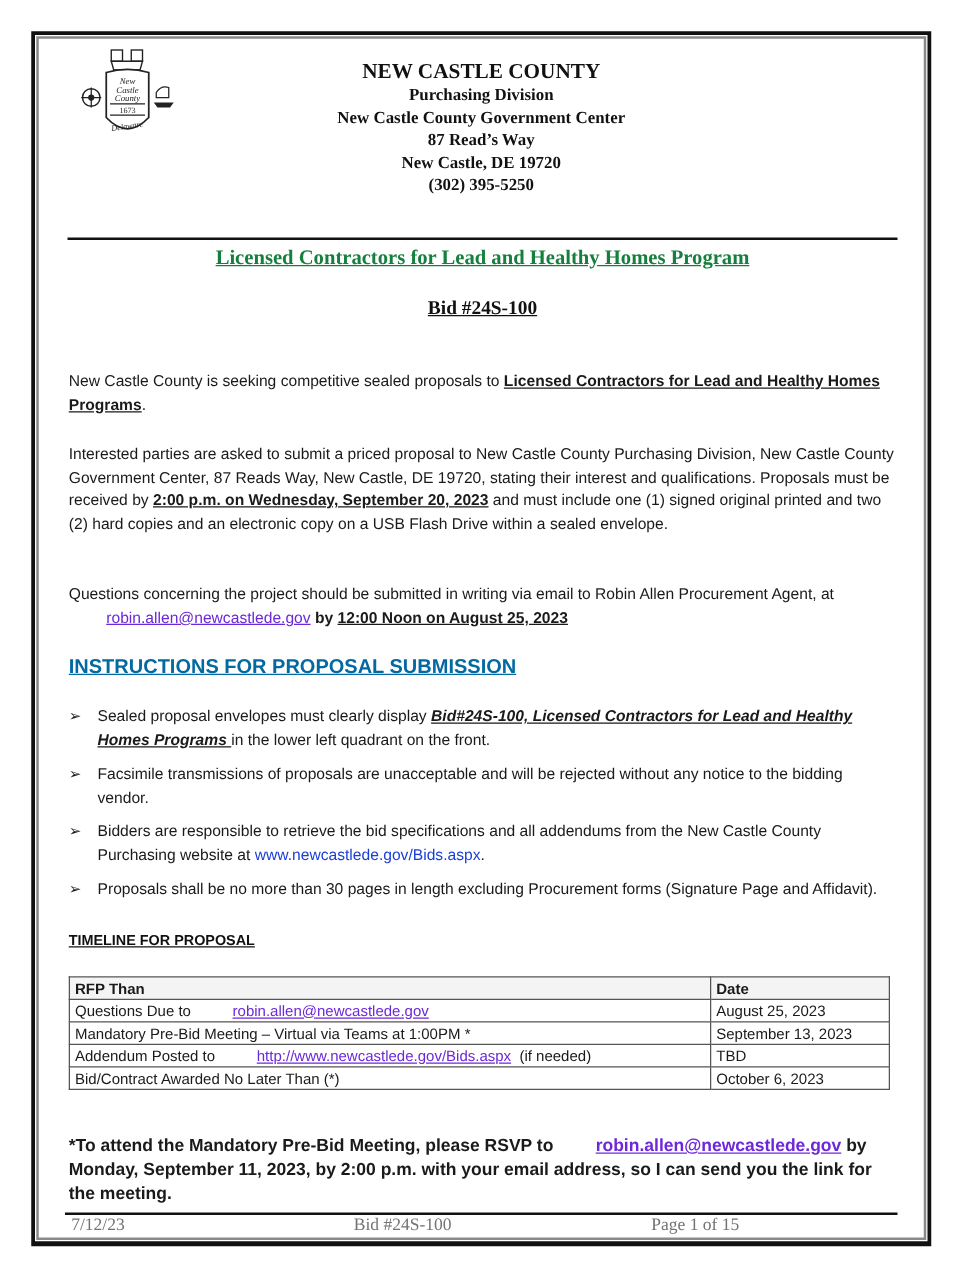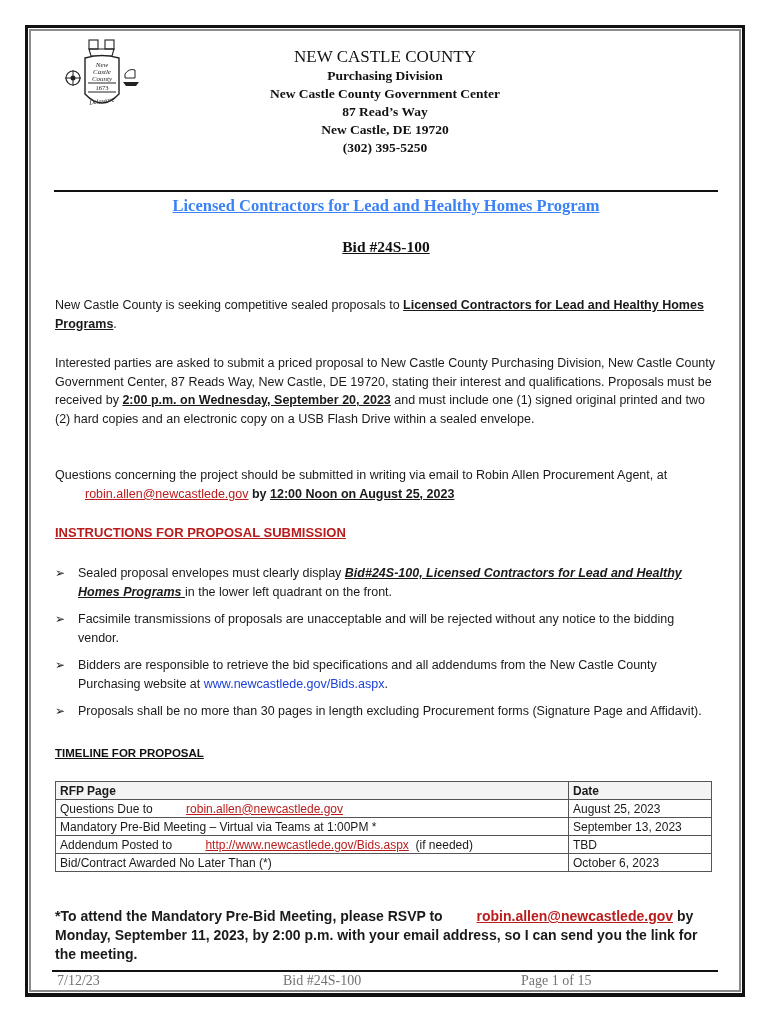--- a/index.html
+++ b/index.html
@@ -11,30 +11,30 @@
     box-sizing:border-box;
   }
   .page-border-inner {
     position:absolute; left:1px; top:1px; right:1px; bottom:1px;
     border:2px solid #8a8a8a; box-sizing:border-box;
   }
   .serif { font-family:"Liberation Serif","DejaVu Serif",serif; }
   .sans { font-family:"Liberation Sans","DejaVu Sans",sans-serif; }
   .seal { position:absolute; left:62px; top:36px; width:80px; height:80px; }
   .header { position:absolute; left:200px; width:370px; top:47px; text-align:center; color:#111; }
-  .header .org { font-weight:normal; font-size:17px; line-height:20px; }
+  .header .org { font-weight:bold; font-size:17px; line-height:20px; }
   .header .line { font-weight:bold; font-size:13.5px; line-height:18px; }
   .header-rule { position:absolute; left:54px; width:664px; top:190px; height:2px; background:#111; }
-  .title { position:absolute; left:54px; width:664px; top:196px; text-align:center; font-weight:bold; font-size:16.5px; text-decoration:underline; color:#3b82f6; }
+  .title { position:absolute; left:54px; width:664px; top:196px; text-align:center; font-weight:bold; font-size:16.5px; text-decoration:underline; color:#15803d; }
   .bid { position:absolute; left:54px; width:664px; top:238px; text-align:center; font-weight:bold; font-size:15.5px; text-decoration:underline; color:#111; }
   .para { position:absolute; left:55px; width:662px; font-size:12.5px; line-height:18.6px; color:#1a1a1a; }
   .para b, .u { font-weight:bold; text-decoration:underline; }
-  a.link { color:#b91c1c; text-decoration:underline;padding-left:30px; }
+  a.link { color:#6d28d9; text-decoration:underline;padding-left:30px; }
   a.plainlink { color:#1a3fd6; text-decoration:none; }
-  .section-h { position:absolute; left:55px; top:525px; font-size:13px; font-weight:bold; text-decoration:underline; color:#b91c1c; }
+  .section-h { position:absolute; left:55px; top:525px; font-size:16px; font-weight:bold; text-decoration:underline; color:#0369a1; }
   .bullets { position:absolute; left:55px; width:662px; top:564px; font-size:12.5px; line-height:18.5px; color:#1a1a1a; }
   .bullet { position:relative; padding-left:23px; margin-bottom:9px; }
   .bullet .arrow { position:absolute; left:0; top:0; font-size:12px; }
   .bi { font-weight:bold; font-style:italic; text-decoration:underline; }
   .timeline-h { position:absolute; left:55px; top:747px; font-size:11.5px; font-weight:bold; text-decoration:underline; color:#111; }
   table.tl { position:absolute; left:55px; top:781px; width:657px; border-collapse:collapse; font-size:12px; color:#1a1a1a; }
   table.tl td, table.tl th { border:1px solid #555; padding:0 4px; height:17px; line-height:16px; text-align:left; }
   table.tl th { font-weight:bold; background:#f4f4f4; }
   table.tl td.date, table.tl th.date { width:134px; }
   .footnote { position:absolute; left:55px; width:662px; top:907px; font-size:14px; line-height:19px; font-weight:bold; color:#1a1a1a; }
@@ -117,21 +117,21 @@
     <span class="arrow">➢</span>
     <span>Proposals shall be no more than 30 pages in length excluding Procurement forms (Signature Page and Affidavit).</span>
   </div>
 </div>
 
 <div class="timeline-h sans">TIMELINE FOR PROPOSAL</div>
 
 <table class="tl sans">
   <tbody>
       <tr>
-    <th>RFP Page</th>
+    <th>RFP Than</th>
     <th class="date">Date</th>
   </tr>
   <tr>
     <td><span>Questions Due to </span><a class="link" href="#">robin.allen@newcastlede.gov</a></td>
     <td class="date">August 25, 2023</td>
   </tr>
   <tr>
     <td>Mandatory Pre-Bid Meeting – Virtual via Teams at 1:00PM *</td>
     <td class="date">September 13, 2023</td>
   </tr>

